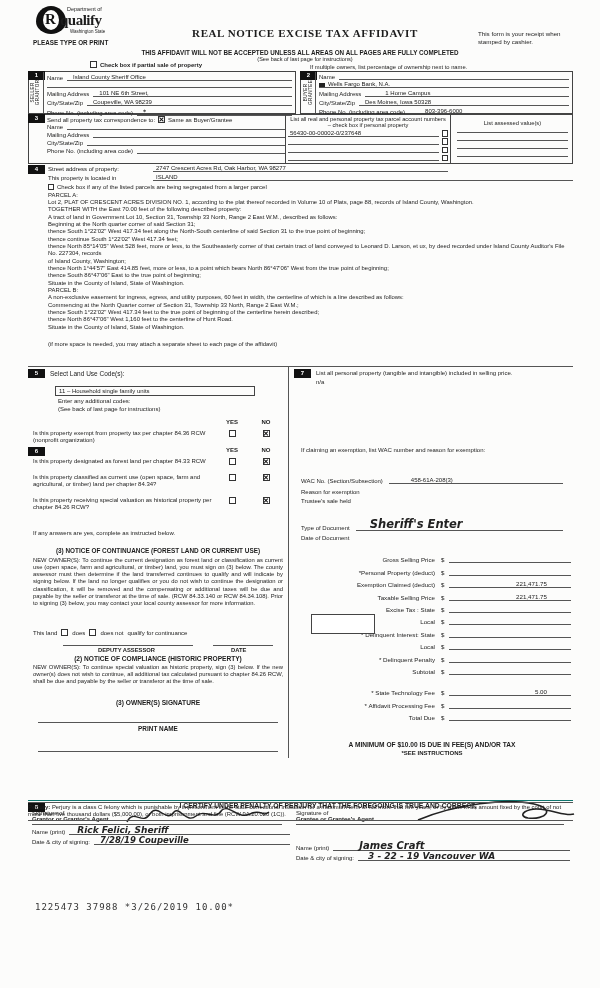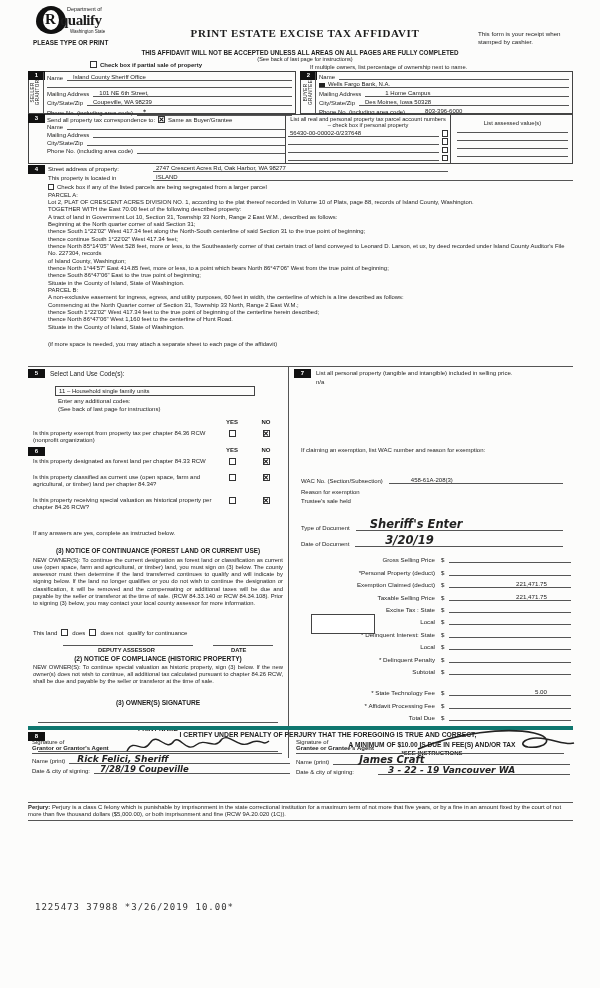--- a/index.html
+++ b/index.html
@@ -59,21 +59,21 @@
     <div class="abs" style="left:0; top:2px; width:30px; height:28px; background:#111; border-radius:50% 50% 50% 50%/55% 55% 45% 45%;">
       <div class="abs" style="left:7px; top:4px; width:16px; height:20px; background:#fcfcfb; border-radius:50%;"></div>
       <div class="abs" style="left:9px; top:5px; color:#111; font-size:15px; font-weight:bold; font-family:'Liberation Serif',serif;">R</div>
     </div>
     <div class="abs" style="left:31px; top:2px; font-size:5.5px;">Department of</div>
     <div class="abs" style="left:24px; top:8px; font-size:15px; font-weight:bold; letter-spacing:-0.5px; font-family:'Liberation Serif',serif;">qualify</div>
     <div class="abs" style="left:34px; top:25px; font-size:4.5px;">Washington State</div>
   </div>
   <div class="abs b" style="left:33px; top:39px; font-size:6.3px;">PLEASE TYPE OR PRINT</div>
 
-  <div class="abs ctr b" style="left:150px; top:27px; width:310px; font-size:11px; letter-spacing:.6px; font-family:'Liberation Serif',serif;">PRINT ESTATE EXCISE TAX AFFIDAVIT</div>
+  <div class="abs ctr b" style="left:150px; top:27px; width:310px; font-size:11px; letter-spacing:.6px; font-family:'Liberation Serif',serif;">REAL NOTICE EXCISE TAX AFFIDAVIT</div>
   <div class="abs ctr b" style="left:75px; top:49px; width:450px; font-size:6.3px;">THIS AFFIDAVIT WILL NOT BE ACCEPTED UNLESS ALL AREAS ON ALL PAGES ARE FULLY COMPLETED</div>
   <div class="abs ctr" style="left:150px; top:56px; width:310px; font-size:5.6px;">(See back of last page for instructions)</div>
 
   <div class="abs" style="left:478px; top:30px; width:90px; font-size:6.2px; line-height:7.5px;">This form is your receipt when stamped by cashier.</div>
 
   <div class="abs" style="left:90px; top:61px; display:flex; align-items:center; gap:3px;">
     <span class="cb"></span>
     <span class="b" style="font-size:6px;">Check box if partial sale of property</span>
   </div>
   <div class="abs" style="left:310px; top:64px; font-size:5.8px;">If multiple owners, list percentage of ownership next to name.</div>
@@ -327,21 +327,20 @@
       </div>
       <div class="abs" style="left:10px; top:122px;">Reason for exemption</div>
       <div class="abs" style="left:10px; top:131px;">Trustee's sale held</div>
 
       <div class="abs" style="left:10px; top:152px; display:flex; align-items:flex-end; width:262px;">
         <span style="flex:none; padding-right:6px;">Type of Document</span>
         <span class="ul hand" style="flex:1; font-size:11.5px; padding-left:14px; line-height:11px;">Sheriff's Enter</span>
       </div>
       <div class="abs" style="left:10px; top:168px; display:flex; align-items:flex-end; width:262px;">
         <span style="flex:none; padding-right:6px;">Date of Document</span>
-        <span class="ul hand" style="flex:1; font-size:11.5px; padding-left:30px; line-height:11px;">3/20/19</span>
       </div>
 
       <div class="abs" style="left:0; top:184px; width:280px;">
 
       <div class="fee-row">
             <span class="flabel">Gross Selling Price</span>
             <span class="fdollar">$</span>
             <span class="fline"></span>
           </div>
           <div class="fee-row">
@@ -405,21 +404,21 @@
             <span class="fline"></span>
           </div>
         </div>
       <div class="abs" style="left:20px; top:247px; width:64px; height:20px; border:1px solid #444; background:#fff;"></div>
 
       <div class="abs b ctr" style="left:0px; top:374px; width:282px; font-size:6.6px;">A MINIMUM OF $10.00 IS DUE IN FEE(S) AND/OR TAX</div>
       <div class="abs b ctr" style="left:0px; top:383px; width:282px; font-size:6px;">*SEE INSTRUCTIONS</div>
     </div>
   </div>
 
-  <div class="abs" style="left:28px; top:726px; width:545px; height:44px; border-top:4px solid #0f766e;">
+  <div class="abs" style="left:28px; top:800px; width:545px; height:44px; border-top:1px solid #0f766e;">
     <div class="sec" style="left:0; top:2px;">8</div>
     <div class="abs b ctr" style="left:100px; top:1px; width:400px; font-size:6.8px;">I CERTIFY UNDER PENALTY OF PERJURY THAT THE FOREGOING IS TRUE AND CORRECT,</div>
 
     <div class="abs" style="left:4px; top:9px; width:258px;">
       <div>Signature of</div>
       <div class="b ul" style="width:250px; height:9px;">Grantor or Grantor's Agent</div>
       <svg class="abs" style="left:90px; top:-6px;" width="150" height="24">
         <path d="M5 18 C 12 4, 20 22, 28 10 S 44 20, 52 8 C 58 2, 64 20, 74 12 S 92 18, 100 6 C 108 0, 116 16, 128 10 S 140 14, 147 8" stroke="#222" stroke-width="1.4" fill="none"></path>
       </svg>
       <div style="display:flex; align-items:flex-end; margin-top:1px;">
@@ -431,25 +430,25 @@
         <span class="ul hand" style="flex:1; font-size:8.5px; line-height:8px; padding-left:6px;">7/28/19   Coupeville</span>
       </div>
     </div>
 
     <div class="abs" style="left:268px; top:9px; width:274px;">
       <div>Signature of</div>
       <div class="b ul" style="width:268px; height:9px;">Grantee or Grantee's Agent</div>
       <svg class="abs" style="left:120px; top:-14px;" width="160" height="30">
         <path d="M2 24 C 40 8, 90 2, 118 8 C 140 13, 130 24, 112 22 C 100 20, 110 10, 130 14 C 145 17, 152 20, 158 18" stroke="#222" stroke-width="1.6" fill="none"></path>
       </svg>
-      <div style="display:flex; align-items:flex-end; margin-top:1px;">
+      <div style="display:flex; align-items:flex-end; margin-top:16px;">
         <span style="flex:none; padding-right:4px;">Name (print)</span>
         <span class="ul hand" style="flex:1; font-size:10px; line-height:9px; padding-left:26px;">James Craft</span>
       </div>
-      <div style="display:flex; align-items:flex-end; margin-top:1px;gap:20px;">
+      <div style="display:flex; align-items:flex-end; margin-top:1px;">
         <span style="flex:none; padding-right:4px;">Date &amp; city of signing:</span>
         <span class="ul hand" style="flex:1; font-size:9px; line-height:8px; padding-left:10px;">3 - 22 - 19   Vancouver WA</span>
       </div>
     </div>
   </div>
 
   <div class="abs" style="left:28px; top:802px; width:545px; border-top:1px solid #555; padding-top:1px; line-height:7.2px; font-size:5.9px;">
     <span class="b">Perjury:</span>
     <span>Perjury is a class C felony which is punishable by imprisonment in the state correctional institution for a maximum term of not more that five years, or by a fine in an amount fixed by the court of not more than five thousand dollars ($5,000.00), or both  imprisonment and fine (RCW 9A.20.020 (1C)).</span>
   </div>

